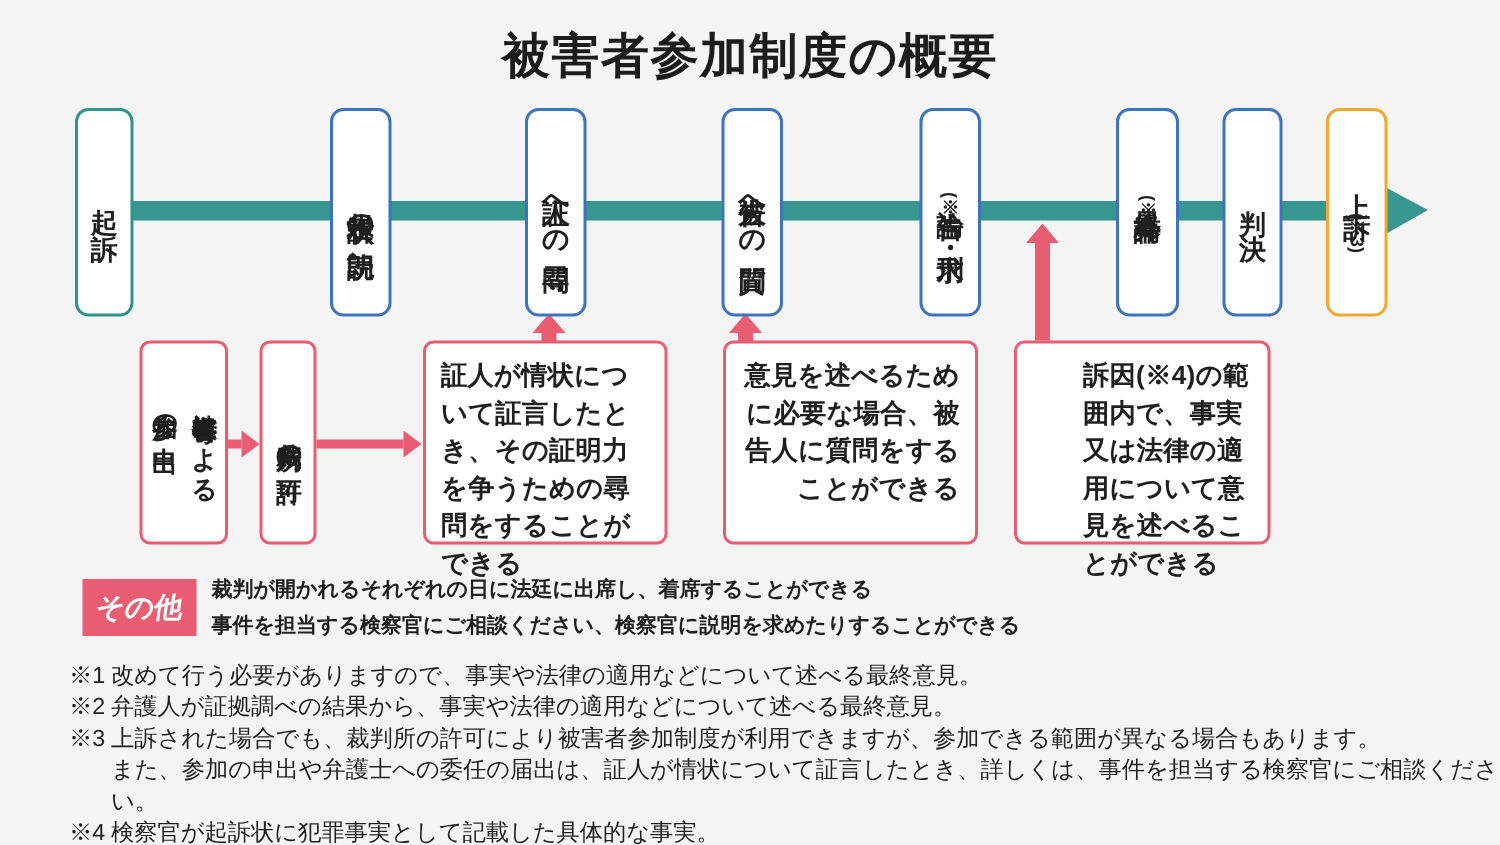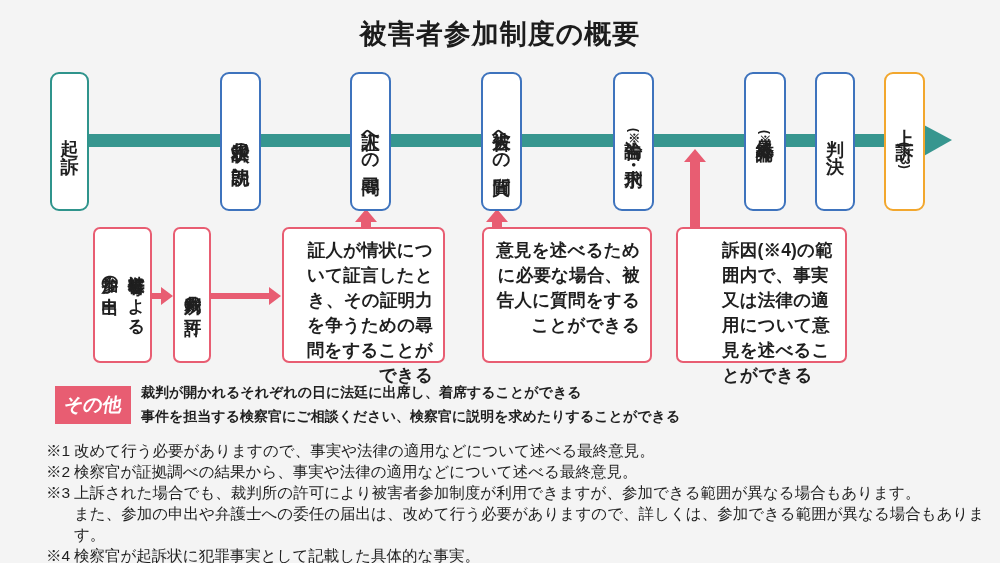--- a/index.html
+++ b/index.html
@@ -2,21 +2,21 @@
 <html lang="ja"><head>
 <meta charset="utf-8">
 <style>
   html,body{margin:0;padding:0;background:#e9e9e9;}
   .canvas{
     position:relative;width:1000px;height:563px;background:#f4f4f4;
     font-family:"Liberation Sans",sans-serif;color:#1f1f1f;overflow:hidden;
   }
   .title{
     position:absolute;left:0;top:16px;width:100%;text-align:center;
-    font-size:27px;font-weight:bold;letter-spacing:1px;color:#1c1c1c;
+    font-size:32px;font-weight:bold;letter-spacing:1px;color:#1c1c1c;
   }
   
   .tl-bar{position:absolute;left:58px;top:134px;width:866px;height:13px;background:#37968f;z-index:1;}
   .tl-head{
     position:absolute;left:922px;top:124px;width:0;height:0;z-index:1;
     border-left:30px solid #37968f;border-top:16px solid transparent;border-bottom:17px solid transparent;
   }
   
   .stage{
     position:absolute;top:72px;height:135px;background:#fff;border-radius:9px;
@@ -121,21 +121,21 @@
       <div class="head"></div>
   </div>
 
   <div class="pbox vert" style="left:93px;width:59px;">
     <span class="vtxt">被害者等による
 参加の申出</span>
   </div>
   <div class="pbox vert" style="left:173px;width:38px;">
     <span class="vtxt single">裁判所の許可</span>
   </div>
-  <div class="pbox horiz" style="left:282px;width:163px;text-align:right;">
+  <div class="pbox horiz" style="left:282px;width:163px;">
     <span>証人が情状について証言したとき、その証明力を争うための尋問をすることができる</span>
   </div>
   <div class="pbox horiz" style="left:482px;width:170px;text-align:right;">
     <span>意見を述べるために必要な場合、被告人に質問をすることができる</span>
   </div>
   <div class="pbox horiz" style="left:676px;width:171px;padding-left:44px;">
     <span>訴因(※4)の範囲内で、事実又は法律の適用について意見を述べることができる</span>
   </div>
 
   <div class="badge">
@@ -146,29 +146,29 @@
     <div>事件を担当する検察官にご相談ください、検察官に説明を求めたりすることができる</div>
   </div>
 
   <div class="footnotes">
     <div class="fn-row">
       <span class="fn-marker">※1</span>
       <span class="fn-text">改めて行う必要がありますので、事実や法律の適用などについて述べる最終意見。</span>
     </div>
     <div class="fn-row">
       <span class="fn-marker">※2</span>
-      <span class="fn-text">検察官が証拠調べの結果から、事実や法律の適用などについて述べる最終意見。</span>
+      <span class="fn-text">弁護人が証拠調べの結果から、事実や法律の適用などについて述べる最終意見。</span>
     </div>
     <div class="fn-row">
       <span class="fn-marker">※3</span>
       <span class="fn-text">上訴された場合でも、裁判所の許可により被害者参加制度が利用できますが、参加できる範囲が異なる場合もあります。</span>
     </div>
     <div class="fn-row">
       <span class="fn-marker"></span>
-      <span class="fn-text">また、参加の申出や弁護士への委任の届出は、改めて行う必要がありますので、詳しくは、参加できる範囲が異なる場合もあります。</span>
+      <span class="fn-text">また、参加の申出や弁護士への委任の届出は、証人が情状について証言したとき、詳しくは、事件を担当する検察官にご相談ください。</span>
     </div>
     <div class="fn-row">
       <span class="fn-marker">※4</span>
       <span class="fn-text">検察官が起訴状に犯罪事実として記載した具体的な事実。</span>
     </div>
   </div>
 
 </div>
 
 </body></html>

